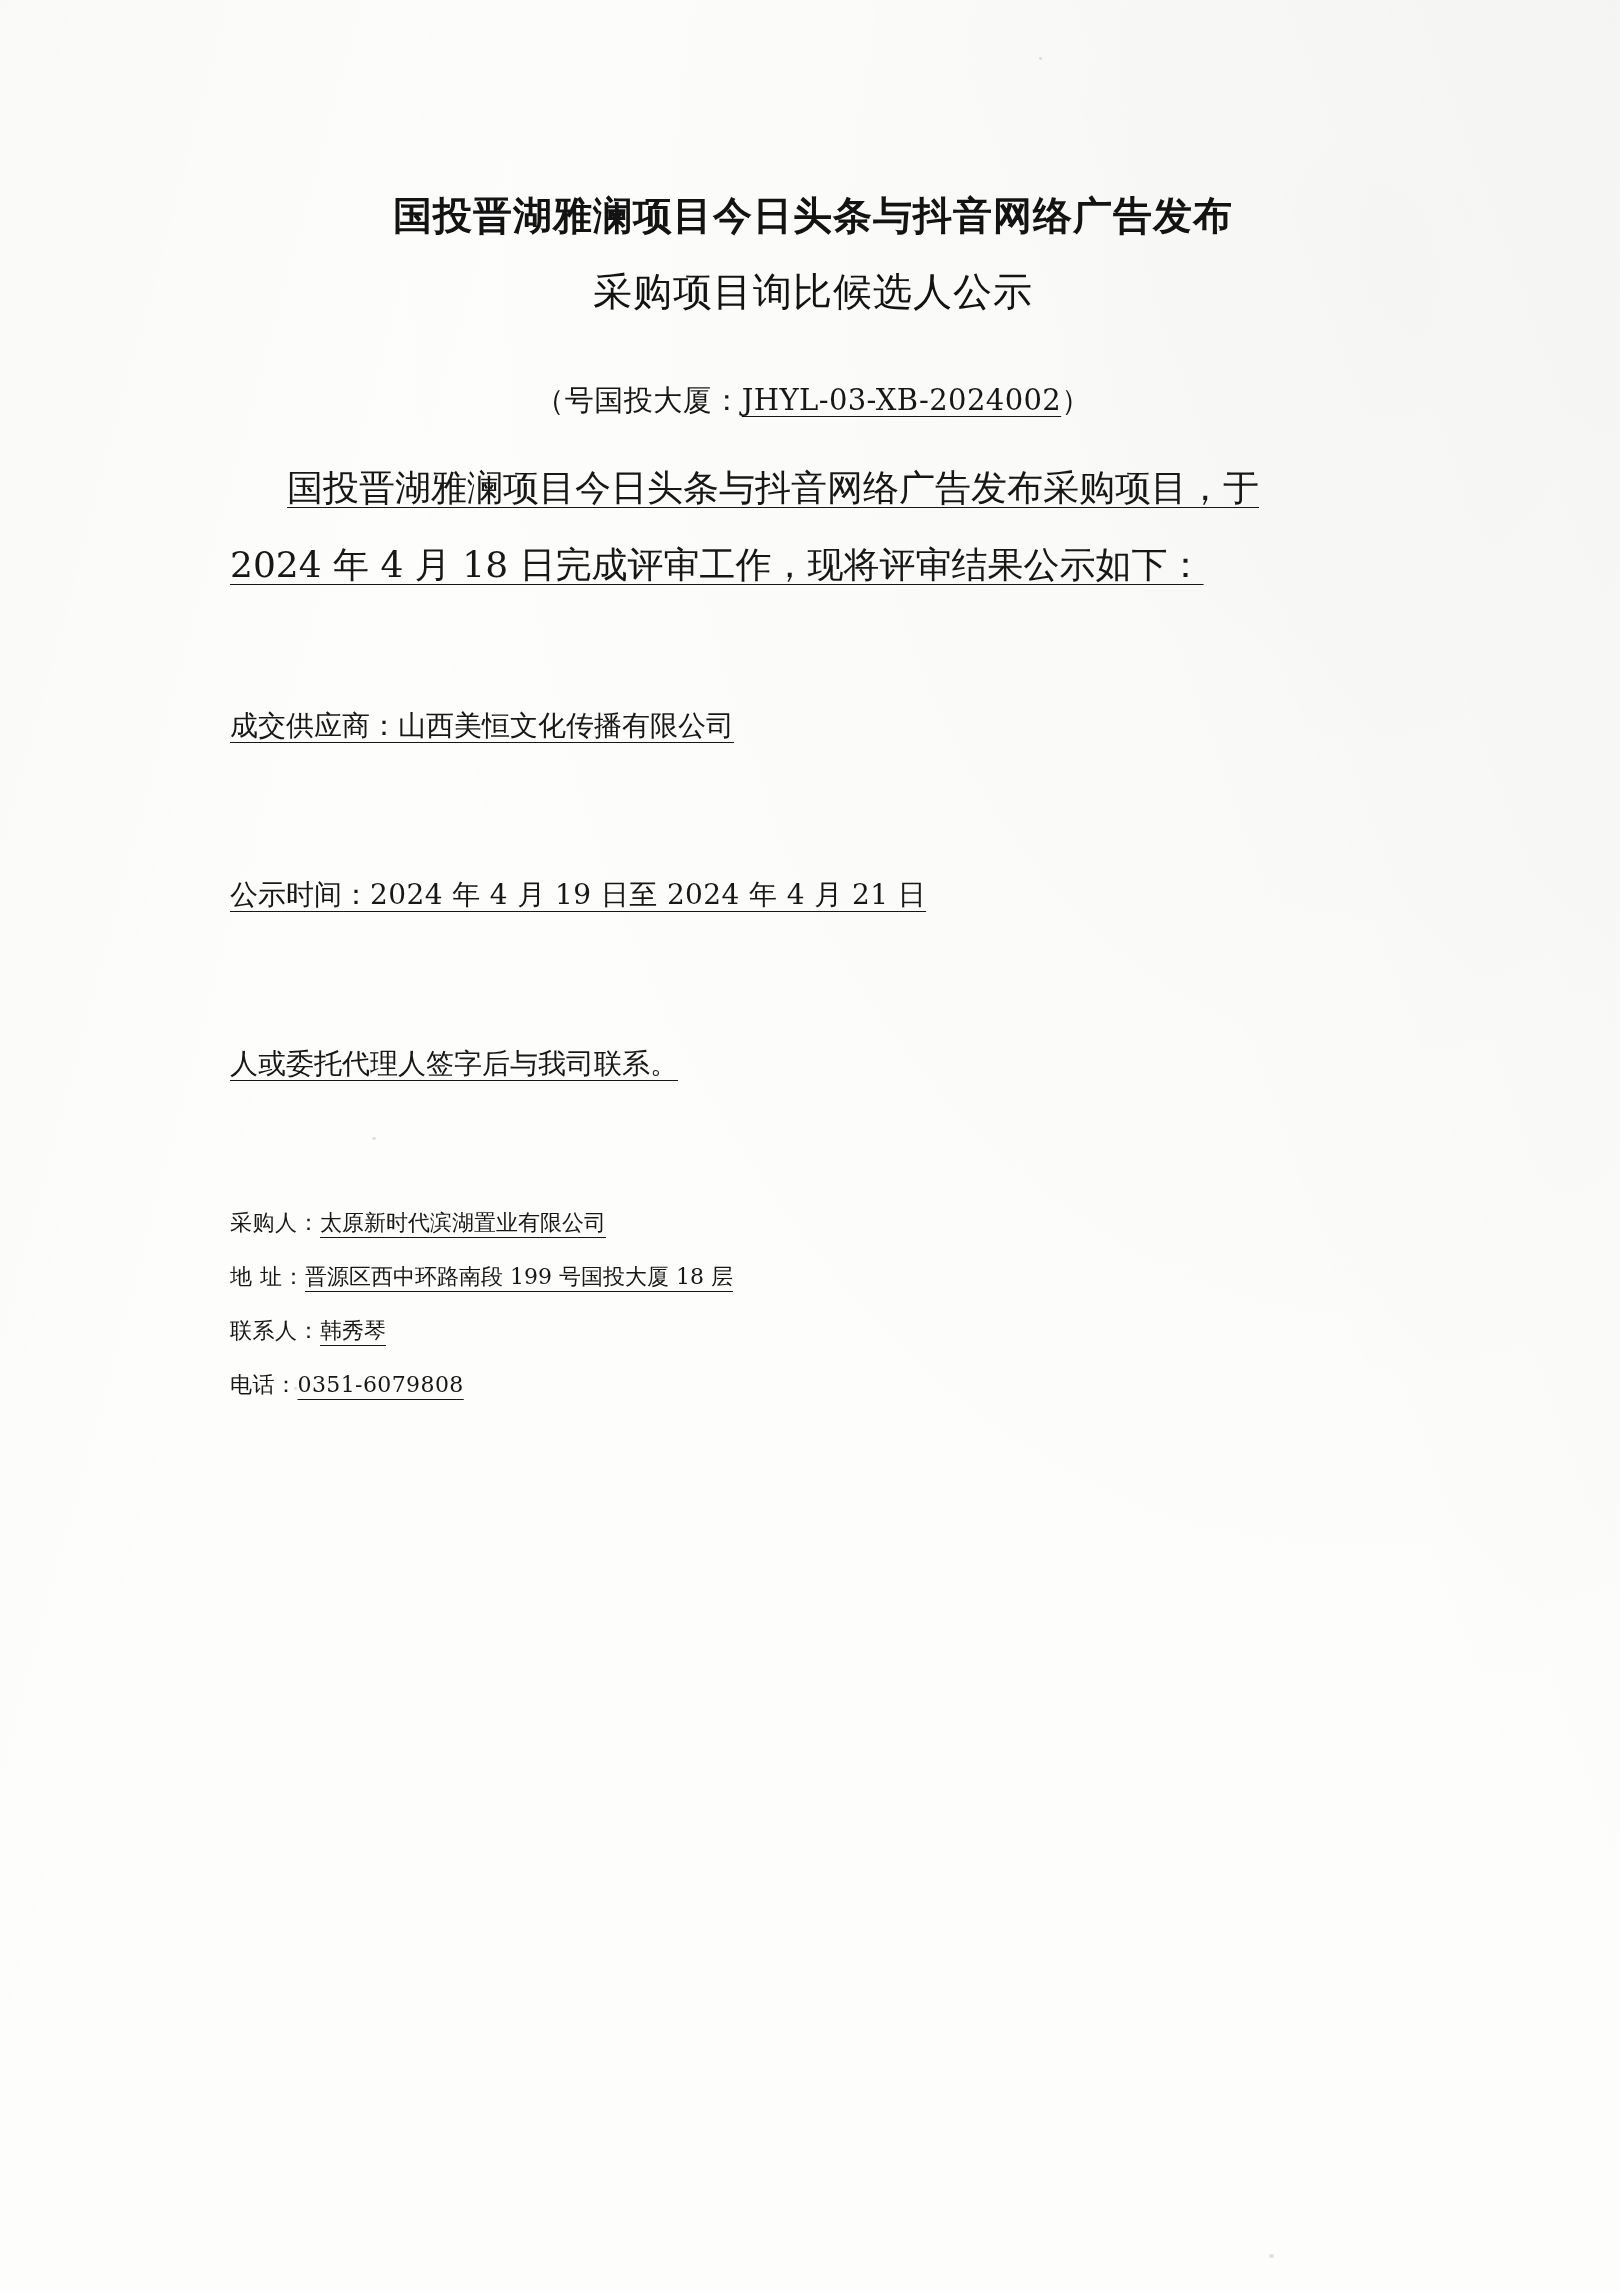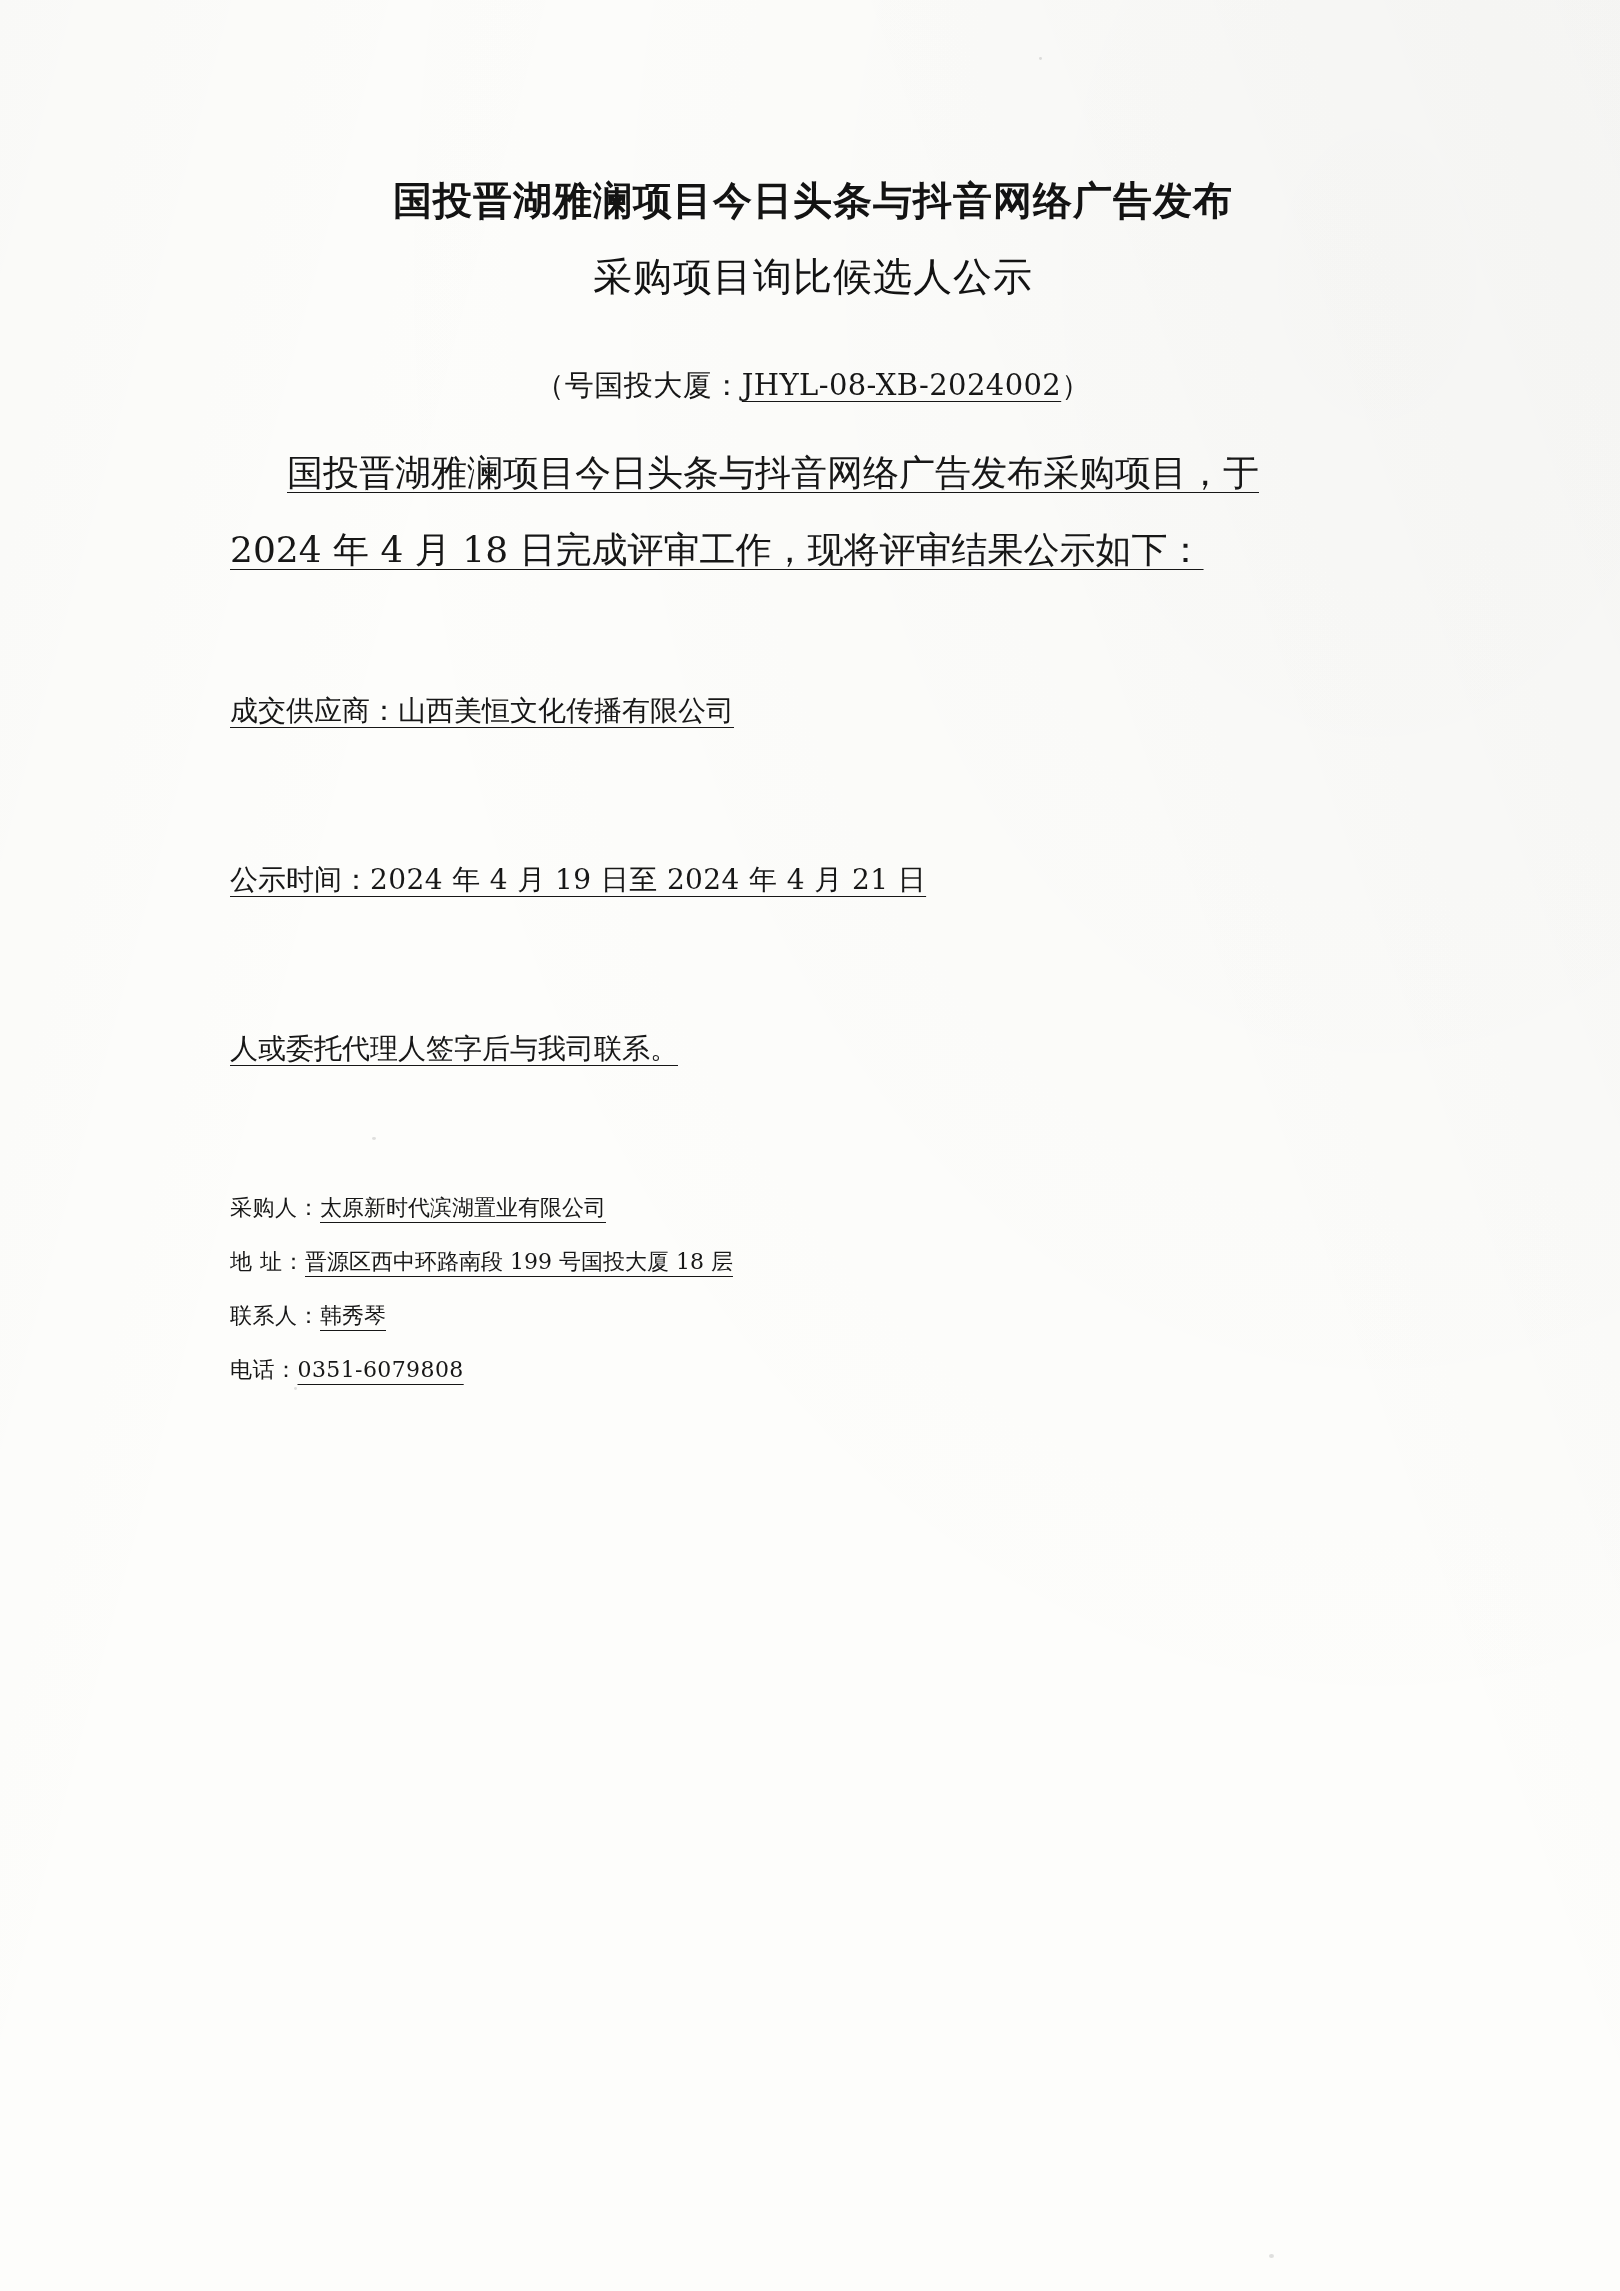--- a/index.html
+++ b/index.html
@@ -28,21 +28,21 @@
     inset: 0;
     background:
       linear-gradient(105deg, rgba(0,0,0,0.016) 0%, rgba(255,255,255,0) 28%),
       linear-gradient(250deg, rgba(0,0,0,0.02) 0%, rgba(255,255,255,0) 34%),
       radial-gradient(ellipse at 85% 12%, rgba(0,0,0,0.018), rgba(255,255,255,0) 55%);
     pointer-events: none;
   }
   .content {
     position: absolute;
     left: 230px;
-    top: 167px;
+    top: 182px;
     width: 1166px;
   }
   .title {
     text-align: center;
     font-family: "DejaVu Sans", sans-serif;
     font-weight: bold;
     font-size: 39px;
     letter-spacing: 1px;
     line-height: 1.75;
     color: #131313;
@@ -135,21 +135,21 @@
   <div class="speck" style="left:372px; top:1137px; width:3.9px; height:2.9px;"></div>
   <div class="speck" style="left:294px; top:1387px; width:2.9px; height:2.9px;"></div>
   <div class="speck" style="left:1269px; top:2254px; width:4.9px; height:3.9px;"></div>
 
   <div class="content">
 
     <div class="title">国投晋湖雅澜项目今日头条与抖音网络广告发布</div>
     <div class="title-line2">采购项目询比候选人公示</div>
 
     <div class="code-line">
-      <span>（号国投大厦：</span><span class="code-underline mono-ish">JHYL-08-XB-2024002</span><span>）</span>
+      <span>（号国投大厦：</span><span class="code-underline mono-ish">JHYL-03-XB-2024002</span><span>）</span>
     </div>
 
     <div class="para indent">
       <span class="u">国投晋湖雅澜项目今日头条与抖音网络广告发布采购项目，于</span><br>
       <span class="u">2024 年 4 月 18 日完成评审工作，现将评审结果公示如下：</span>
     </div>
 
     <div class="block gap-lg">
       <span class="u">成交供应商：</span><span class="u">山西美恒文化传播有限公司</span>
     </div>

